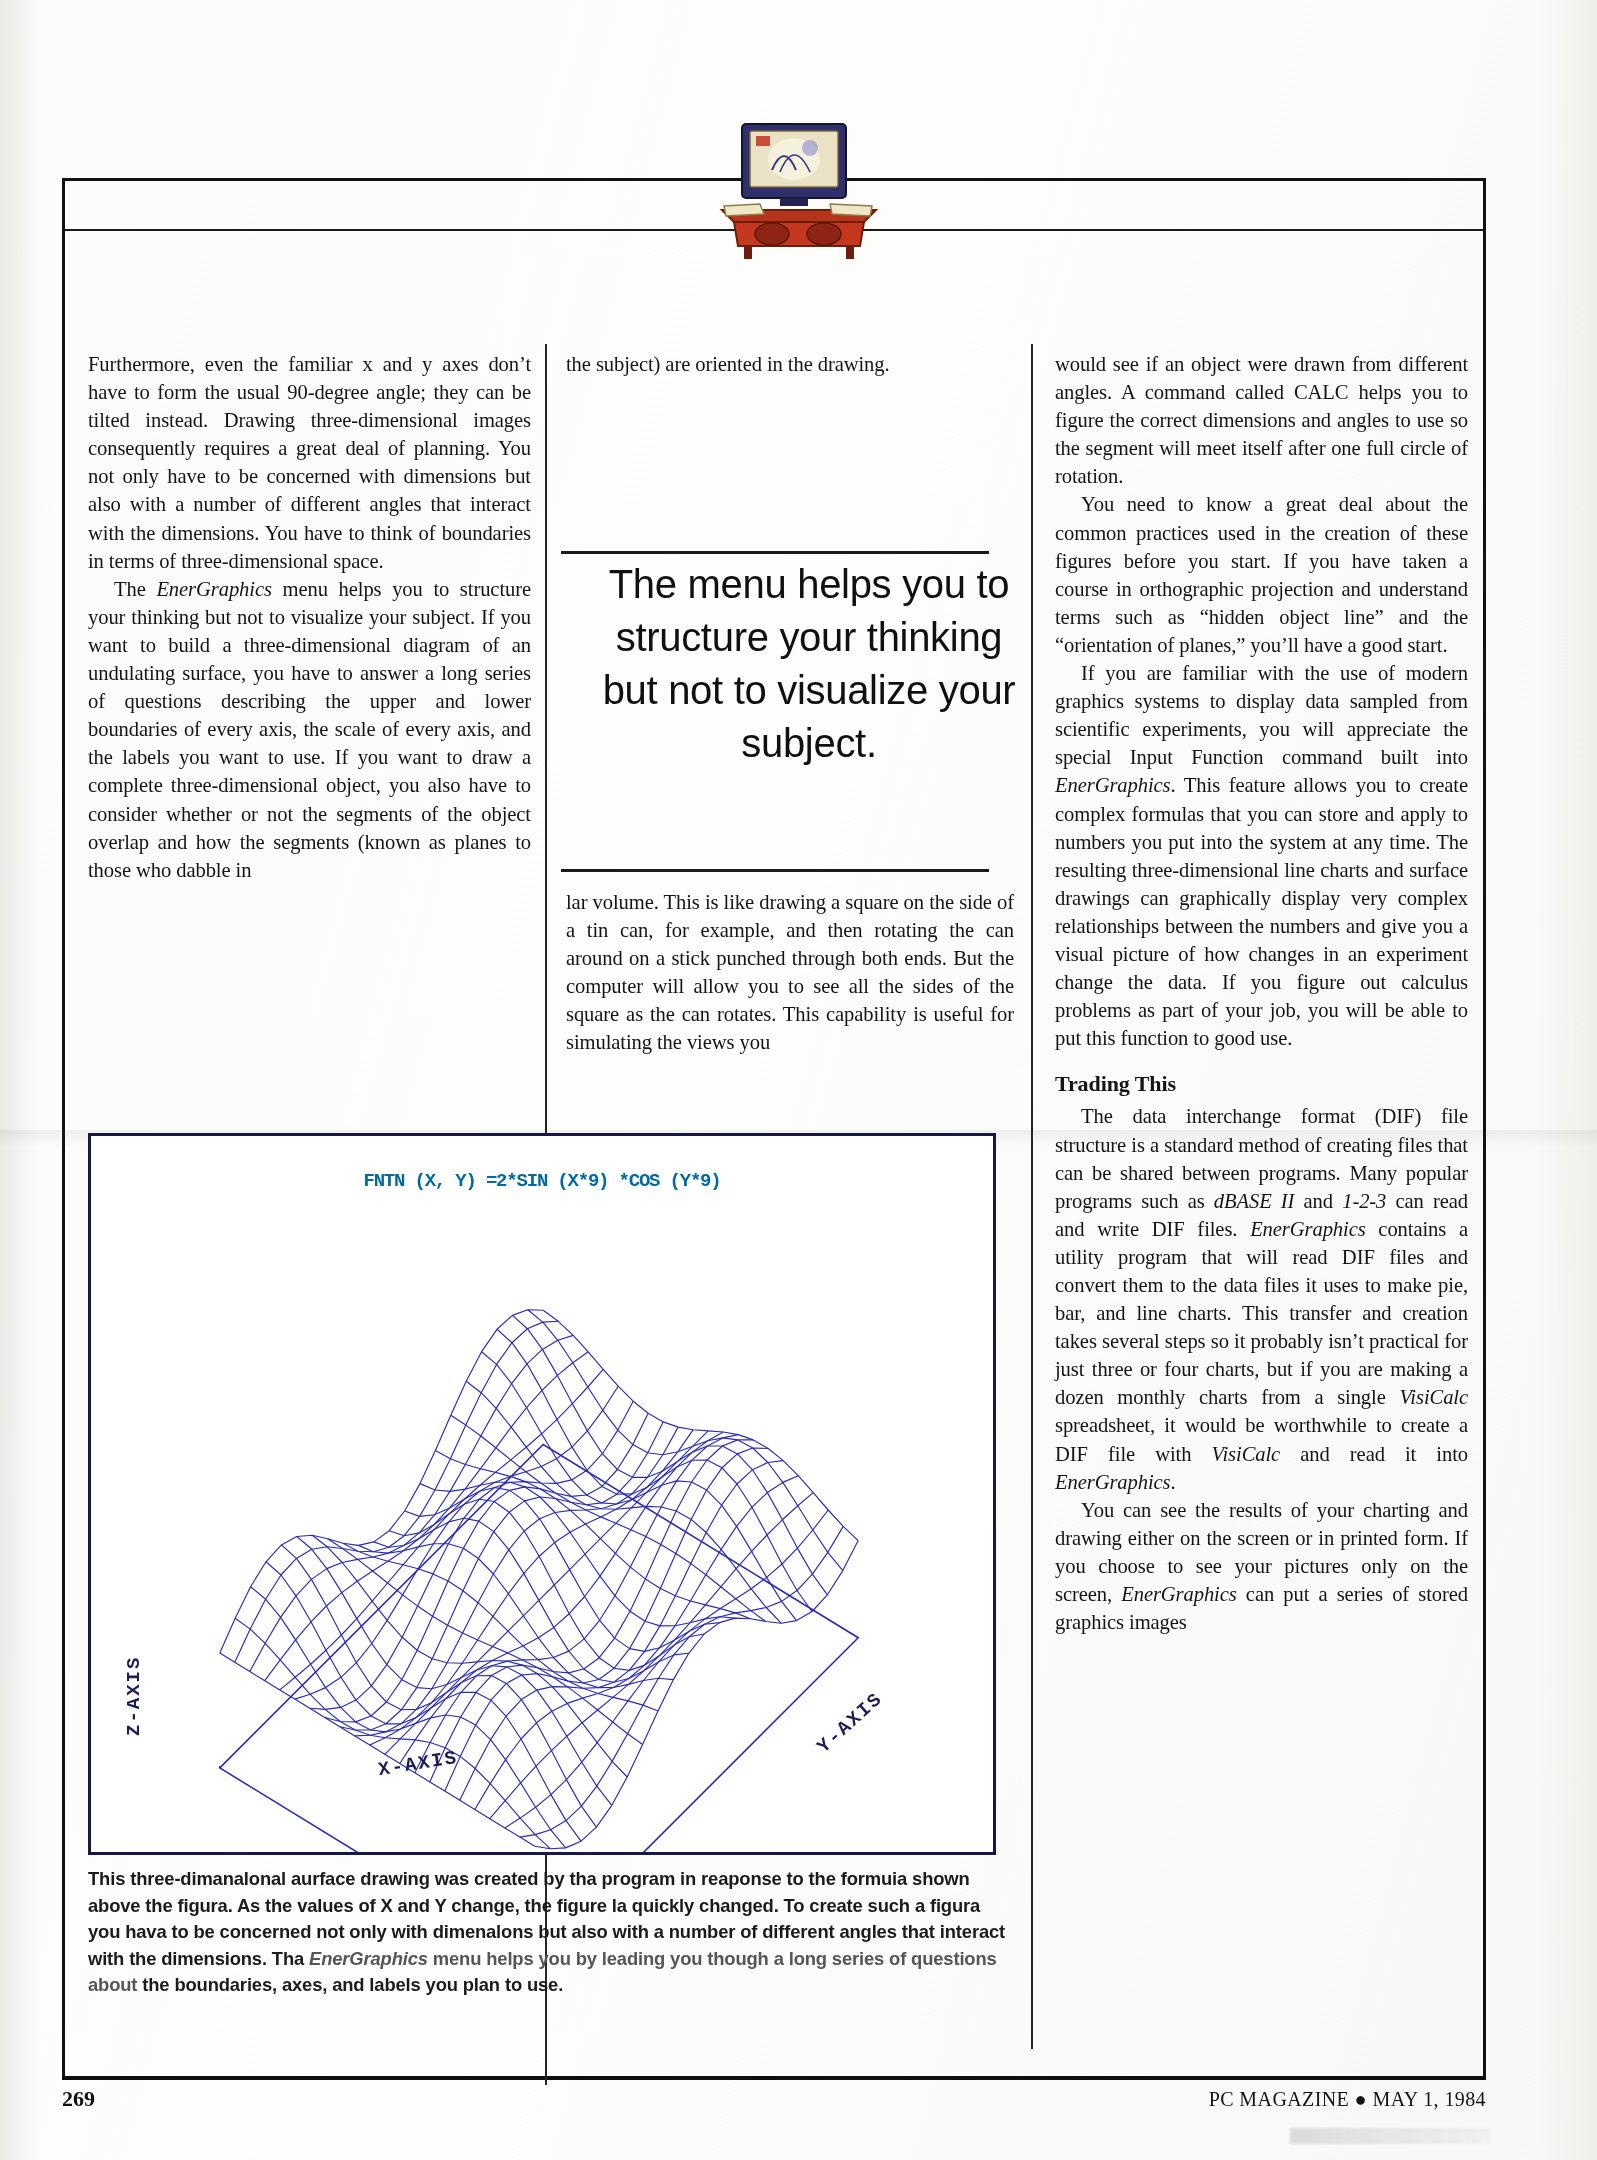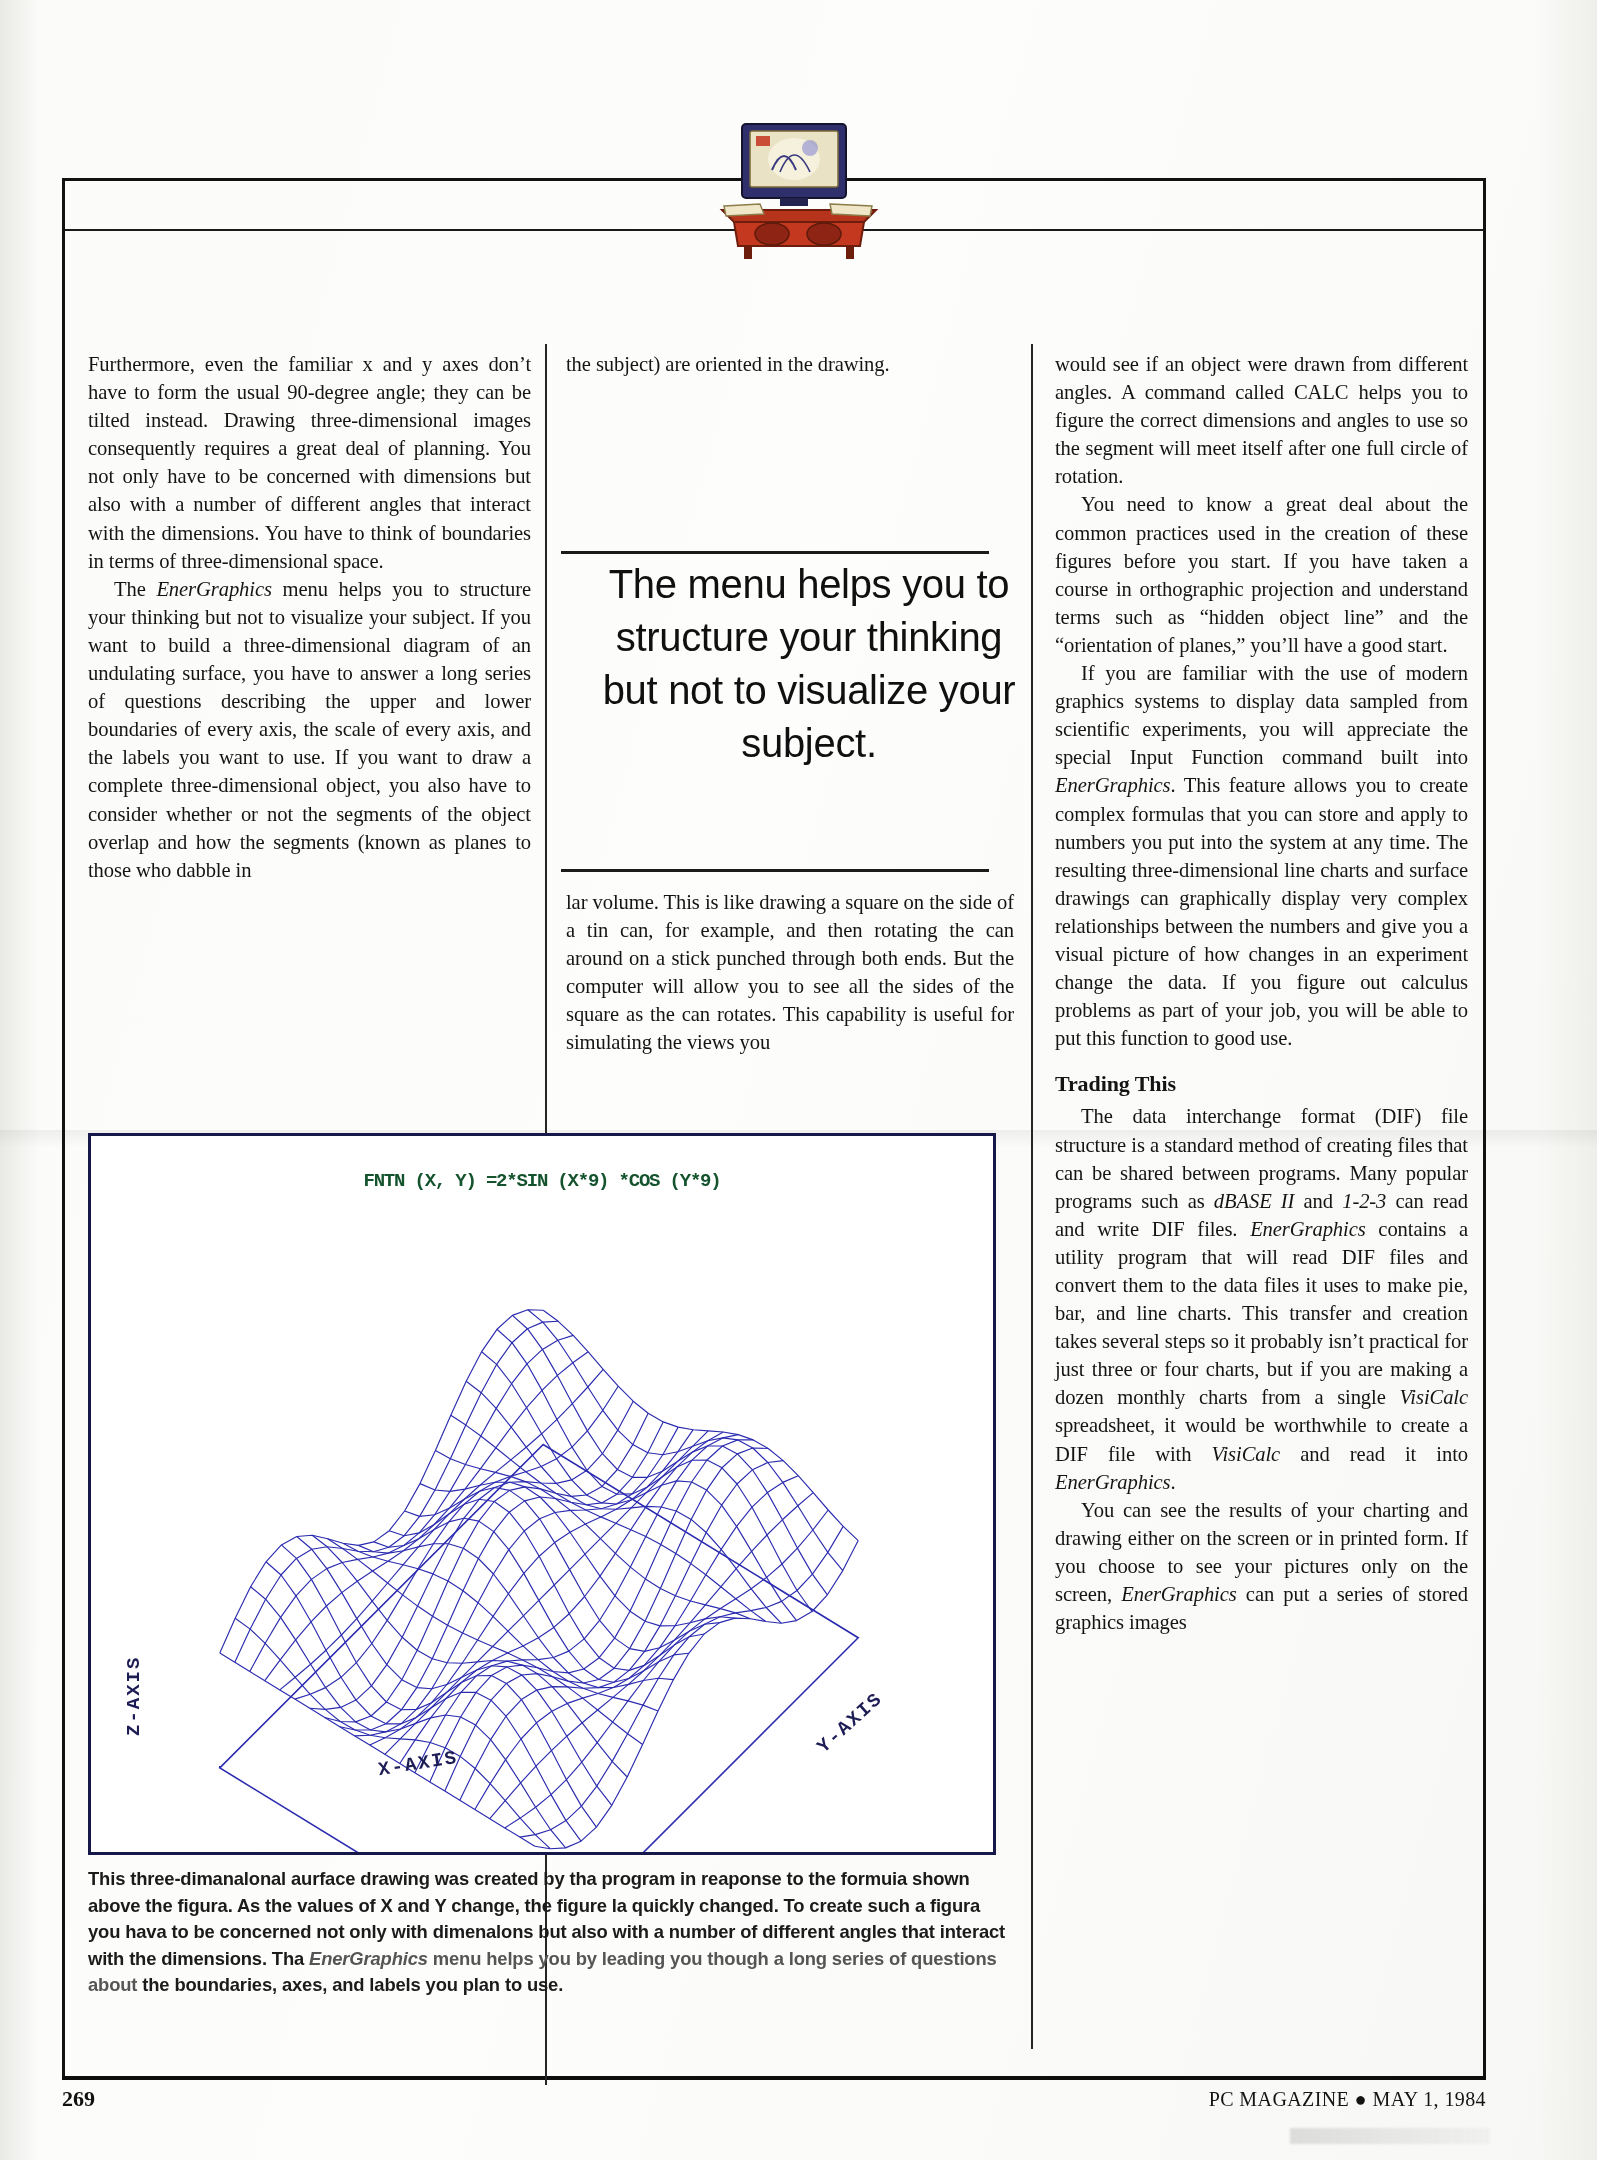--- a/index.html
+++ b/index.html
@@ -140,21 +140,21 @@
   }
   .fig-formula {
     position: absolute;
     left: 0; right: 0;
     top: 34px;
     text-align: center;
     font-family: "Liberation Mono", monospace;
     font-size: 19px;
     font-weight: bold;
     letter-spacing: -1.2px;
-    color: #14532d;
+    color: #0369a1;
   }
   .fig-svg { position: absolute; left: 0; top: 52px; width: 908px; height: 668px; }
 
   .axlabel {
     position: absolute;
     font-family: "Liberation Mono", monospace;
     font-weight: bold;
     font-size: 19px;
     letter-spacing: 2px;
     color: #1d1d55;

